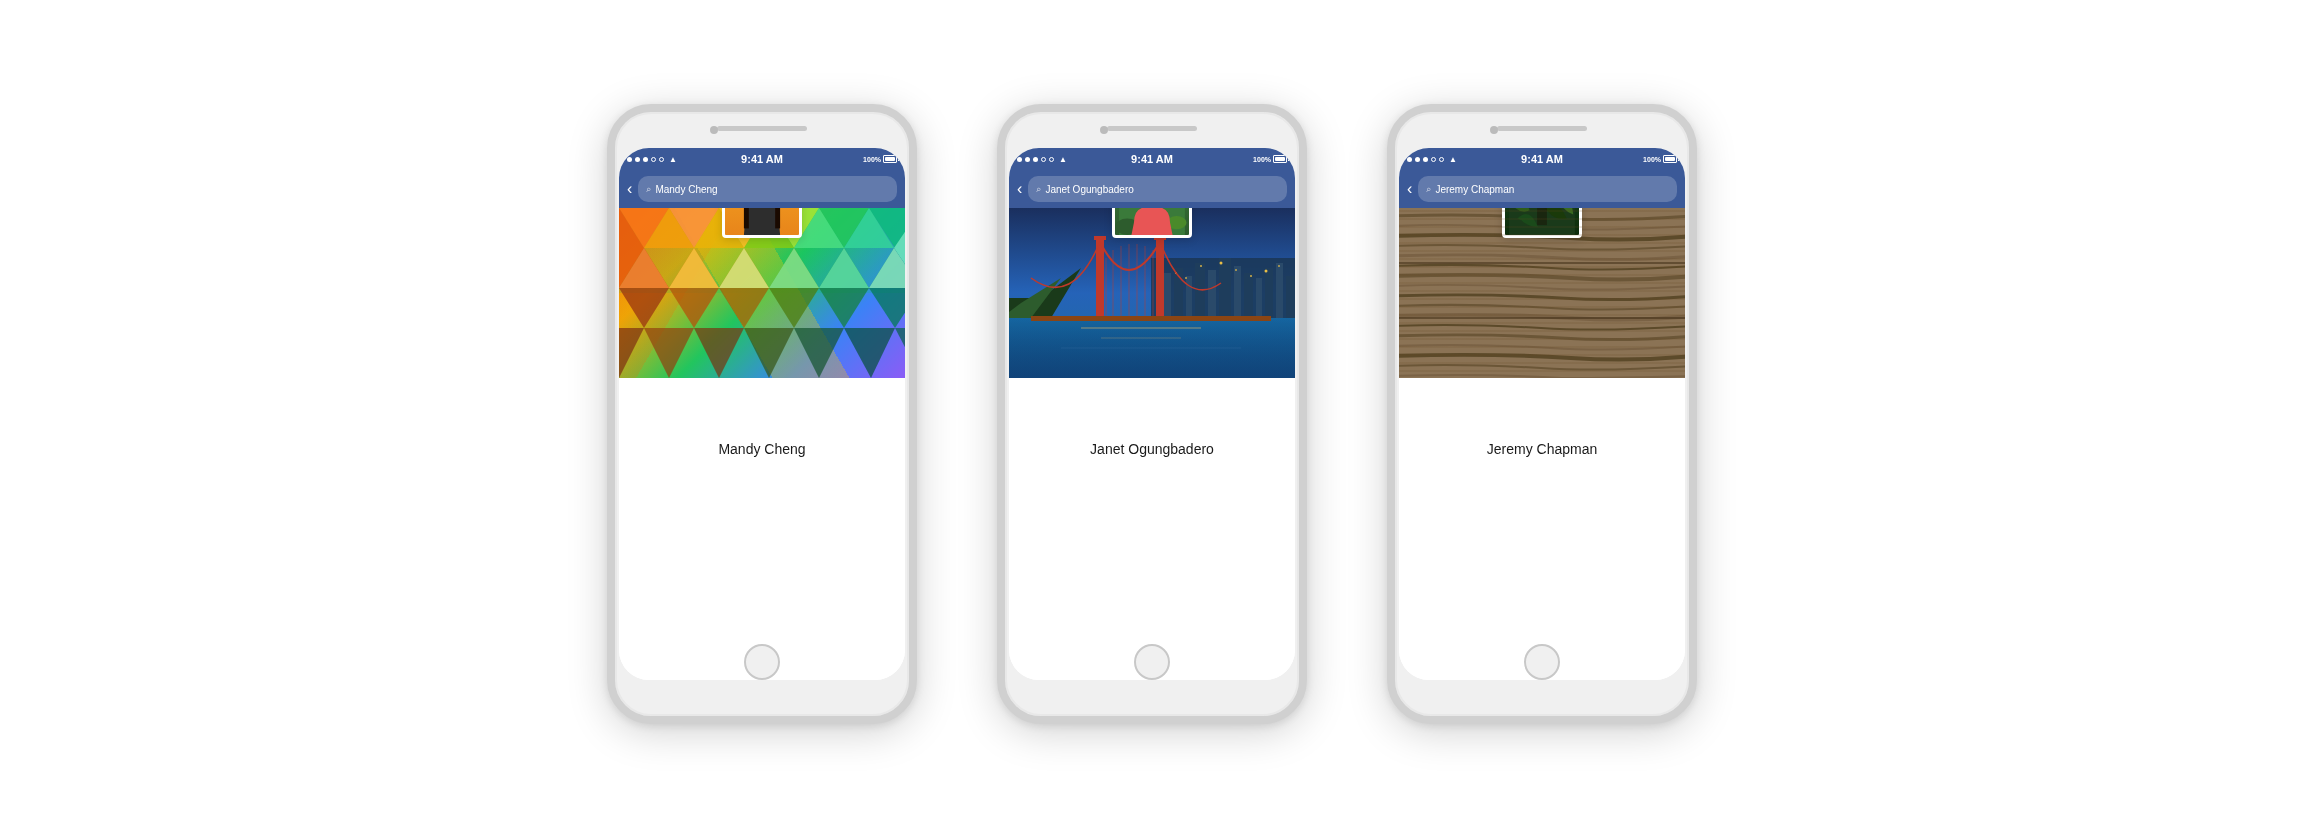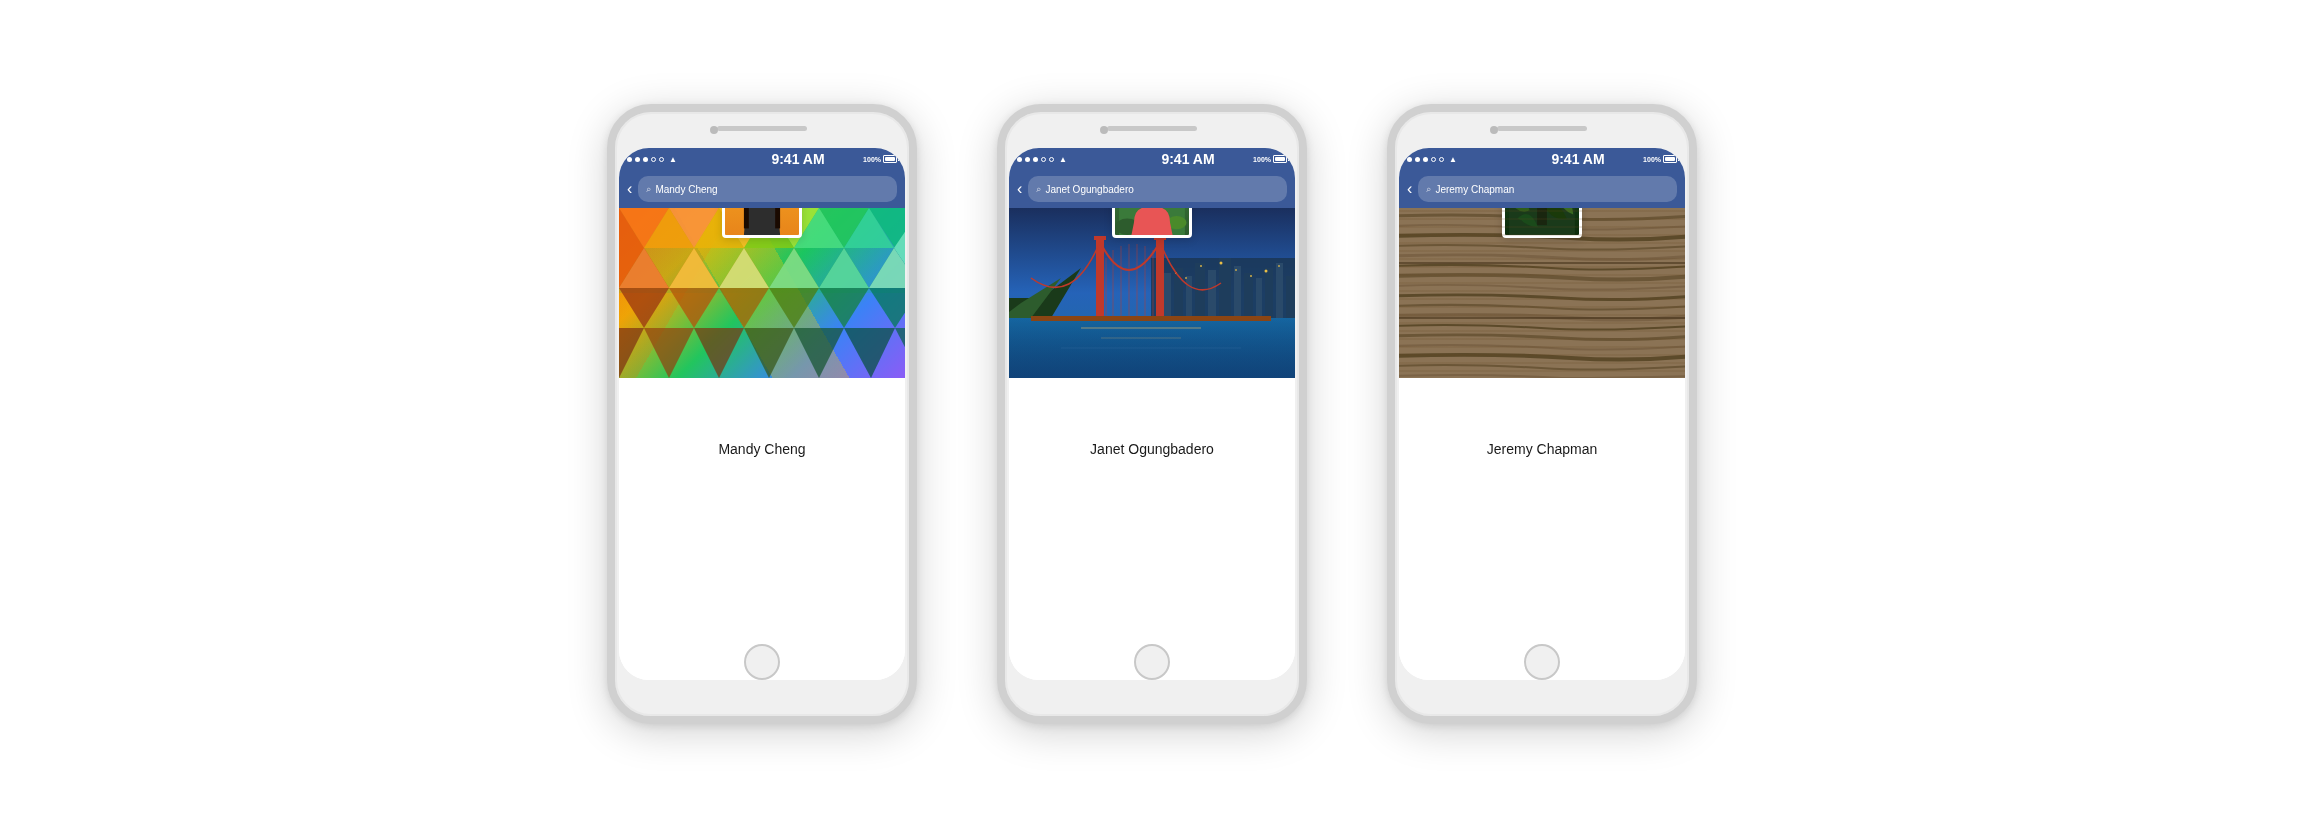--- a/index.html
+++ b/index.html
@@ -144,26 +144,25 @@
     }
 
     .wifi-icon {
       color: white;
       font-size: 8px;
       margin-left: 2px;
     }
 
     .status-time {
       color: white;
-      font-size: 14px;
+      font-size: 11px;
       font-weight: 600;
       position: absolute;
       left: 50%;
       transform: translateX(-50%);
-      margin-left: 36px;
     }
 
     .status-bar-right {
       display: flex;
       align-items: center;
       gap: 2px;
       margin-left: auto;
     }
 
     .battery-text {

